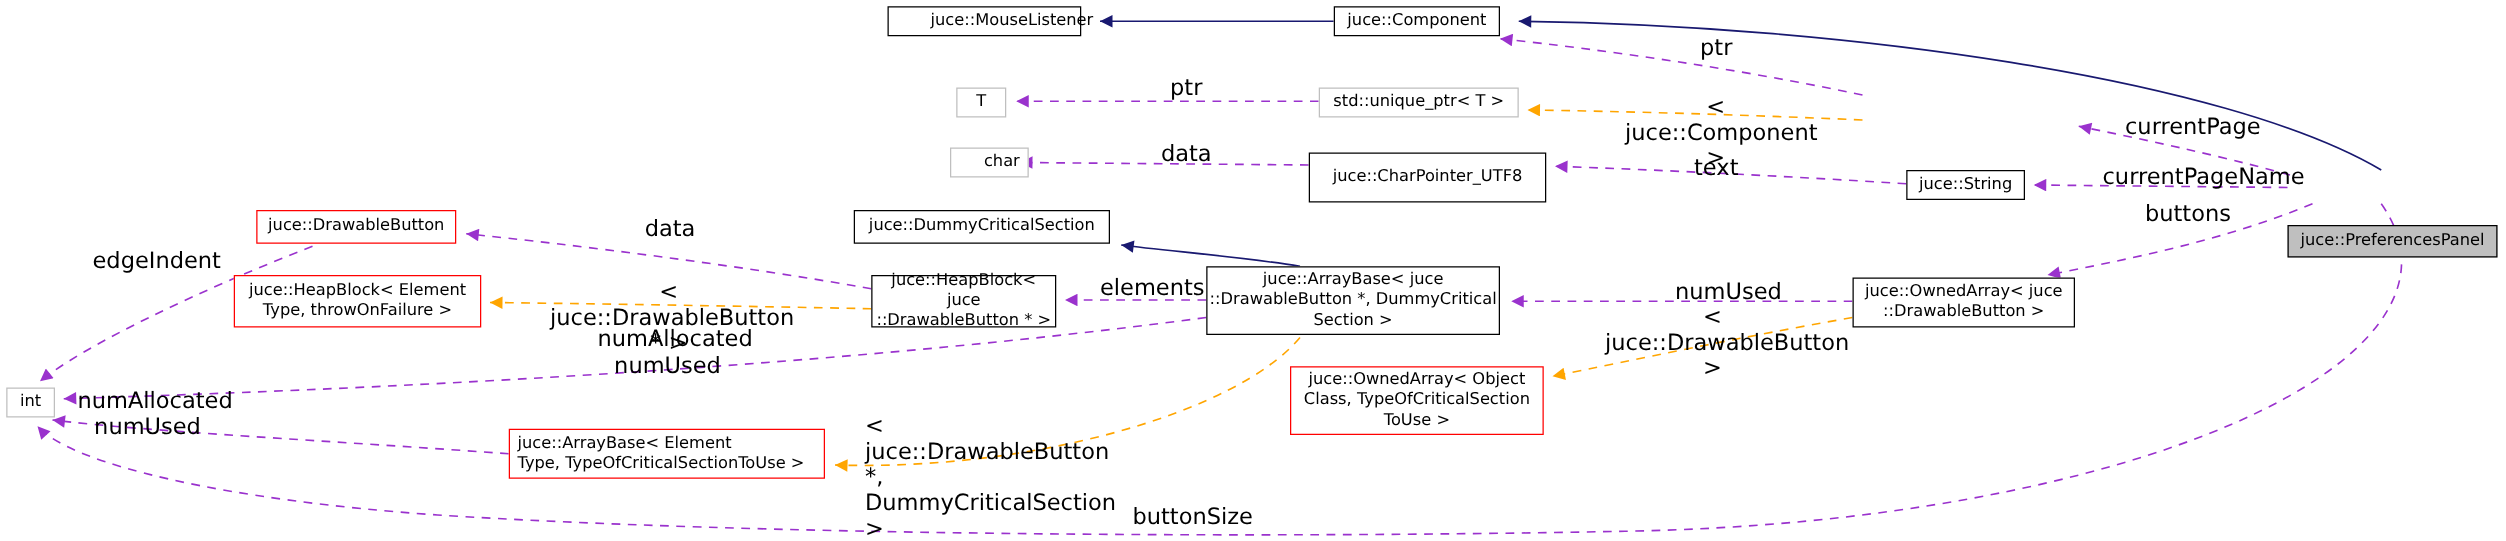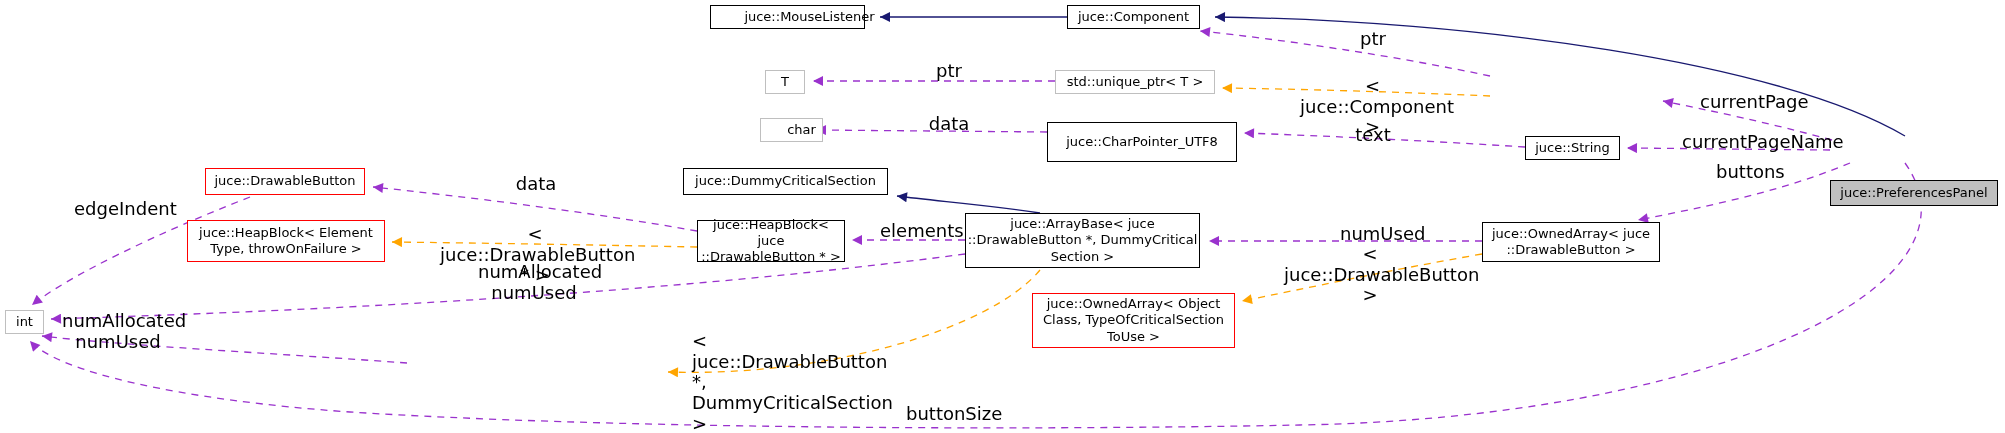--- a/index.html
+++ b/index.html
@@ -76,20 +76,22 @@
 ::DrawableButton * &gt;</div>
   <div class="node" style="left:965px;top:213px;width:235px;height:55px;">juce::ArrayBase&lt; juce
 ::DrawableButton *, DummyCritical
 Section &gt;</div>
   <div class="node" style="left:1482px;top:222px;width:178px;height:40px;">juce::OwnedArray&lt; juce
 ::DrawableButton &gt;</div>
   <div class="node node-external" style="left:5px;top:310px;width:39px;height:24px;">int</div>
   <div class="node node-truncated" style="left:1032px;top:293px;width:203px;height:55px;">juce::OwnedArray&lt; Object
 Class, TypeOfCriticalSection
 ToUse &gt;</div>
+  <div class="node node-truncated align-left" style="left:407px;top:343px;width:253px;height:40px;">juce::ArrayBase&lt; Element
+Type, TypeOfCriticalSectionToUse &gt;</div>
 
   <div class="edge-label" style="left:1358px;top:29px;width:30px;">ptr</div>
   <div class="edge-label" style="left:930px;top:61px;width:38px;">ptr</div>
   <div class="edge-label" style="left:1300px;top:76px;width:145px;">&lt; juce::Component &gt;</div>
   <div class="edge-label" style="left:926px;top:114px;width:46px;">data</div>
   <div class="edge-label" style="left:1350px;top:125px;width:46px;">text</div>
   <div class="edge-label" style="left:1700px;top:92px;width:95px;">currentPage</div>
   <div class="edge-label" style="left:1682px;top:132px;width:122px;">currentPageName</div>
   <div class="edge-label" style="left:1716px;top:162px;width:62px;">buttons</div>
   <div class="edge-label" style="left:512px;top:174px;width:48px;">data</div>

